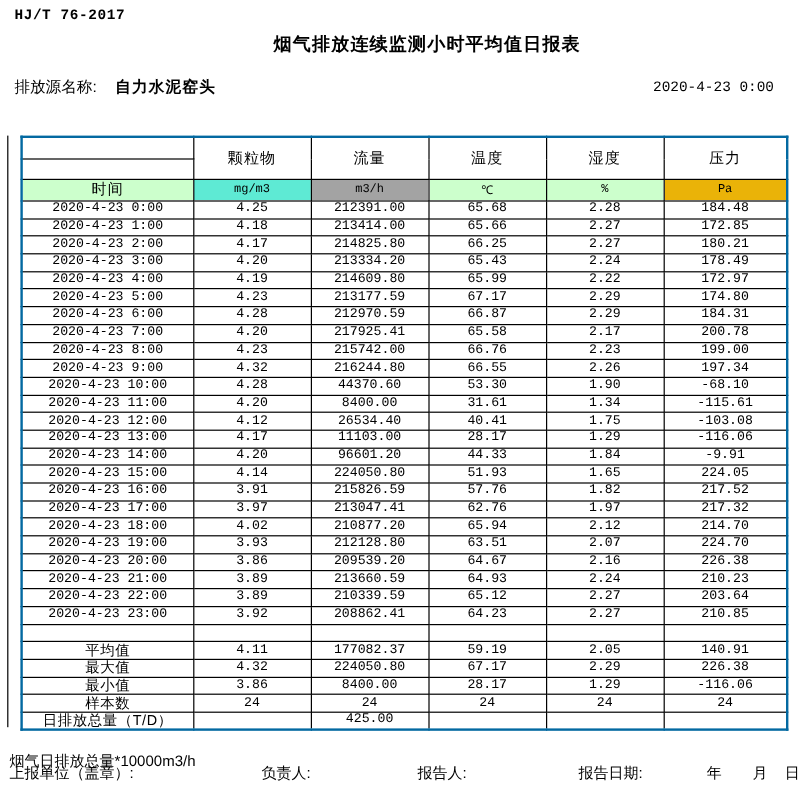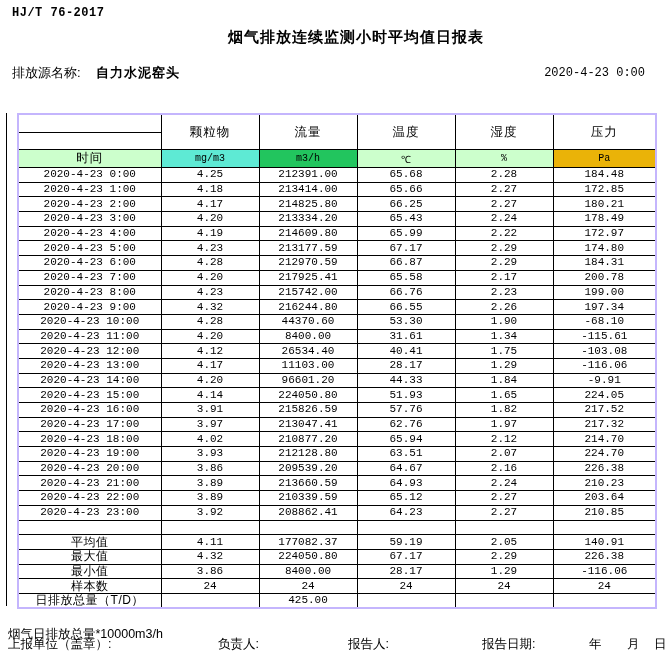--- a/index.html
+++ b/index.html
@@ -27,21 +27,21 @@
   }
 
   #left-rule {
     position:absolute; left:6px; top:113px; width:0; height:493px;
     border-left:1px solid #000;
   }
 
   #report-table {
     position:absolute; top:113px; left:17px; width:638px;
     border-collapse:collapse; table-layout:fixed;
-    border:2px solid #c4b5fd;
+    border:2px solid #0369a1;
   }
   #report-table td, #report-table th {
     border:1px solid #000; padding:0; margin:0;
     text-align:center; vertical-align:middle;
     overflow:hidden; white-space:nowrap;
   }
   tr.head-a td, tr.head-a th { height:17px; }
   tr.head-b td { height:16px; }
   th.pollutant { font-size:12.5px; font-weight:normal; letter-spacing:1px; }
   tr.unit-row td { height:15px; }
@@ -93,21 +93,21 @@
       <th class="pollutant" rowspan="2">温度</th>
       <th class="pollutant" rowspan="2">湿度</th>
       <th class="pollutant" rowspan="2">压力</th>
     </tr>
     <tr class="head-b">
       <td></td>
     </tr>
     <tr class="unit-row">
       <td class="time-head" style="background: rgb(204, 255, 204);">时间</td>
       <td class="unit" style="background: #5eead4;">mg/m3</td>
-      <td class="unit" style="background: #22c55e;">m3/h</td>
+      <td class="unit" style="background: #a3a3a3;">m3/h</td>
       <td class="unit" style="background: rgb(204, 255, 204);">℃</td>
       <td class="unit" style="background: rgb(204, 255, 204);">%</td>
       <td class="unit" style="background: #eab308;">Pa</td>
     </tr>
   </thead>
   <tbody>
       <tr>
         <td class="time-cell">2020-4-23 0:00</td>
         <td>4.25</td>
         <td>212391.00</td>

